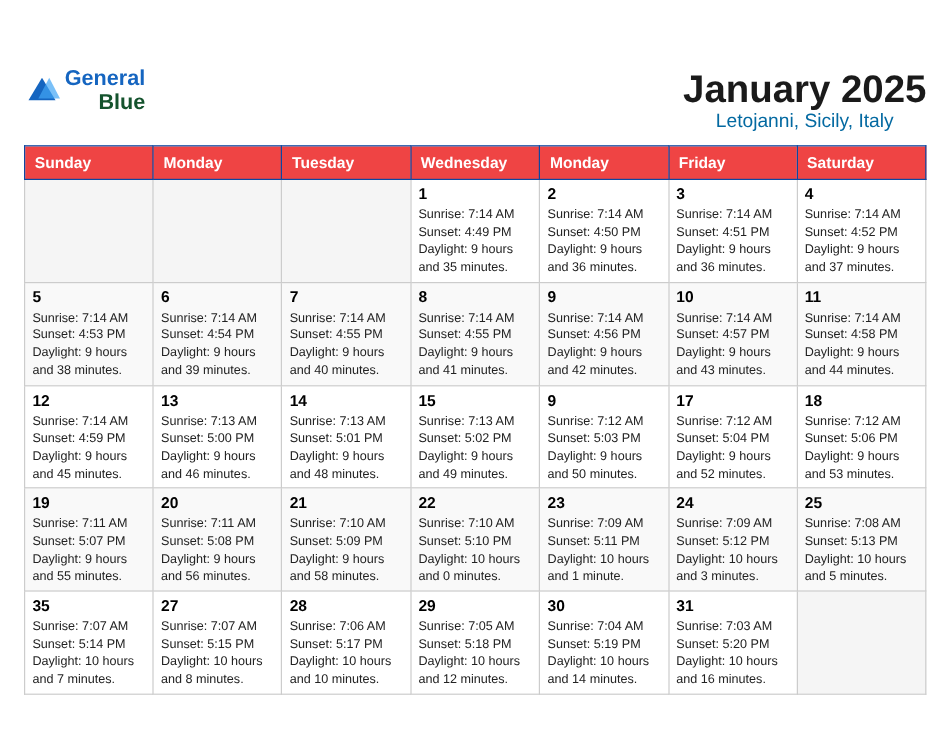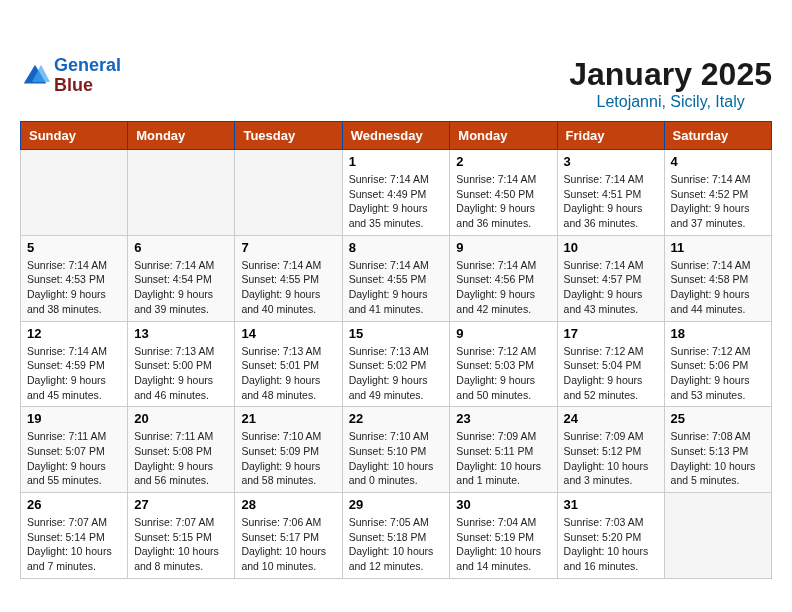--- a/index.html
+++ b/index.html
@@ -46,21 +46,21 @@
     .location {
       font-size: 16px;
       color: #0369a1;
     }
     .calendar {
       width: 100%;
       border-collapse: collapse;
       font-size: 11px;
     }
     .calendar th {
-      background: #c2410c;
+      background: #ef4444;
       color: #fff;
       text-align: left;
       padding: 6px 8px;
       font-size: 13px;
       font-weight: bold;
       border: 1px solid #0d47a1;
     }
     .calendar td {
       border: 1px solid #ccc;
       vertical-align: top;
@@ -90,21 +90,21 @@
 <body>
 
 <div class="header">
   <div class="logo">
     <svg class="logo-icon" viewBox="0 0 40 40">
       <polygon points="20,5 35,30 5,30" fill="#1565c0"></polygon>
       <polygon points="28,5 40,28 16,28" fill="#42a5f5" opacity="0.7"></polygon>
     </svg>
     <div class="logo-text">
       <div><span>General</span></div>
-      <div style="color:#7f1d1d;">Blue</div>
+      <div style="color:#14532d;text-align:right;">Blue</div>
     </div>
   </div>
   <div class="title-block">
     <div class="month-title">January 2025</div>
     <div class="location">Letojanni, Sicily, Italy</div>
   </div>
 </div>
 
 <table class="calendar">
   <thead>
@@ -300,21 +300,21 @@
         <td>
           <div class="day-num">25</div>
           <div class="day-info" style="white-space: pre-line;">Sunrise: 7:08 AM
 Sunset: 5:13 PM
 Daylight: 10 hours
 and 5 minutes.</div>
         </td>
       </tr>
       <tr>
         <td>
-          <div class="day-num">26</div>
+          <div class="day-num">35</div>
           <div class="day-info" style="white-space: pre-line;">Sunrise: 7:07 AM
 Sunset: 5:14 PM
 Daylight: 10 hours
 and 7 minutes.</div>
         </td>
         <td>
           <div class="day-num">27</div>
           <div class="day-info" style="white-space: pre-line;">Sunrise: 7:07 AM
 Sunset: 5:15 PM
 Daylight: 10 hours

